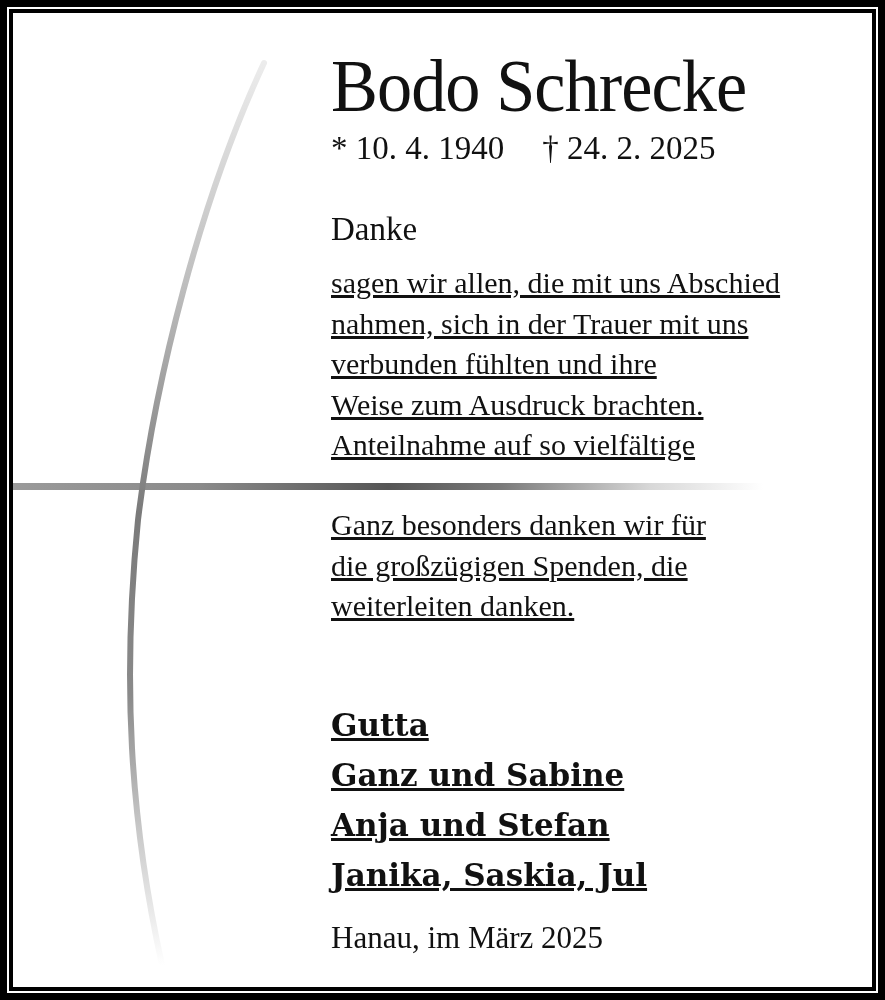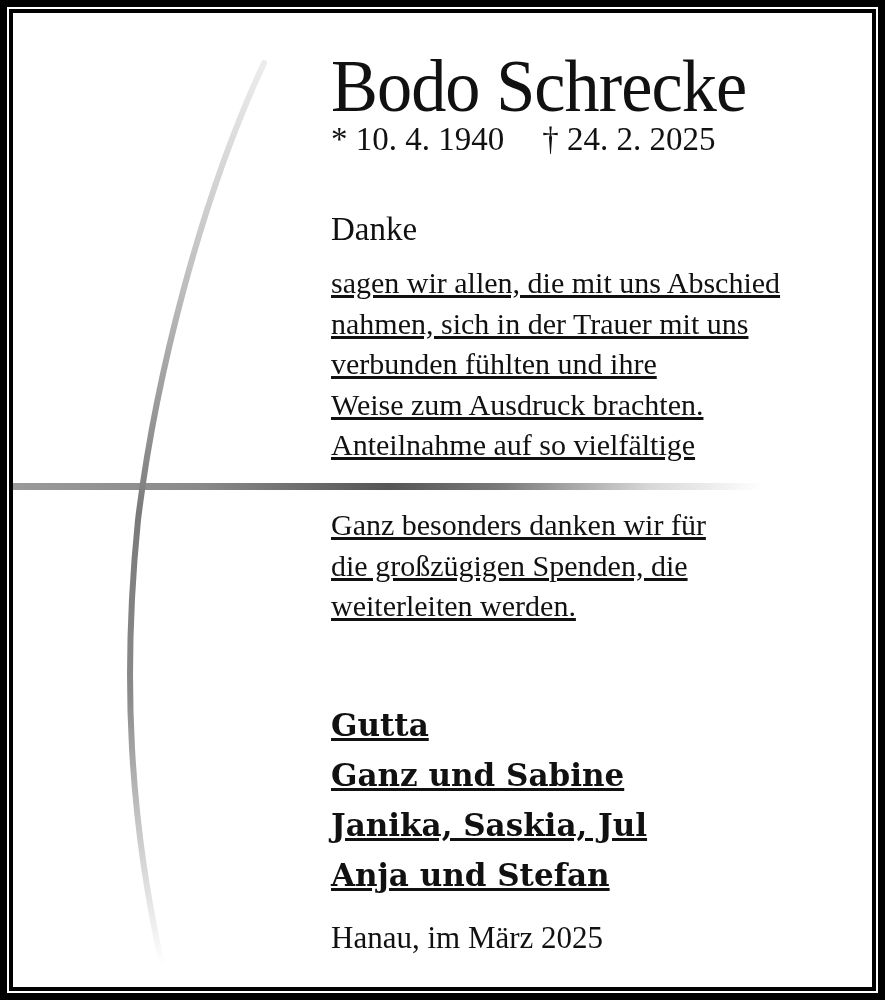--- a/index.html
+++ b/index.html
@@ -24,21 +24,21 @@
     .text {
       position: absolute; left: 331px; color: #111;
       font-family: "DejaVu Serif", "Liberation Serif", serif;
     }
     .name {
       top: 44px; font-family: "Liberation Serif", serif; font-size: 74px;
       letter-spacing: -1px; line-height: 84px; white-space: nowrap;
       transform: scaleX(0.95); transform-origin: left;
     }
     .dates {
-      top: 119px; font-family: "Liberation Serif", serif; font-size: 33px; line-height: 40px; white-space: nowrap;
+      top: 128px; font-family: "Liberation Serif", serif; font-size: 33px; line-height: 40px; white-space: nowrap;
     }
     .dates .gap { display: inline-block; width: 38px; }
     .danke { top: 207px; font-size: 33px; line-height: 44px; font-family: "Liberation Serif", serif; }
     .para {
       font-family: "Liberation Serif", serif; font-size: 30px; line-height: 40.5px; white-space: nowrap;
     }
     .para1 { top: 263px; }
     .para2 { top: 505px; }
     .signers {
       top: 700px; font-family: "DejaVu Serif", serif; font-weight: bold; font-size: 31px; line-height: 50px; white-space: nowrap;
@@ -93,23 +93,23 @@
   <span class="line">sagen wir allen, die mit uns Abschied</span>
   <span class="line">nahmen, sich in der Trauer mit uns</span>
   <span class="line">verbunden fühlten und ihre</span>
   <span class="line">Weise zum Ausdruck brachten.</span>
   <span class="line">Anteilnahme auf so vielfältige</span>
 </div>
 
 <div class="text para para2">
   <span class="line">Ganz besonders danken wir für</span>
   <span class="line">die großzügigen Spenden, die</span>
-  <span class="line">weiterleiten werden.</span>
+  <span class="line">weiterleiten danken.</span>
 </div>
 
 <div class="text signers">
   <span class="line">Gutta</span>
   <span class="line">Ganz und Sabine</span>
+  <span class="line">Anja und Stefan</span>
   <span class="line">Janika, Saskia, Jul</span>
-  <span class="line">Anja und Stefan</span>
 </div>
 
 <div class="text place">Hanau, im März 2025</div>
 
 </body></html>

